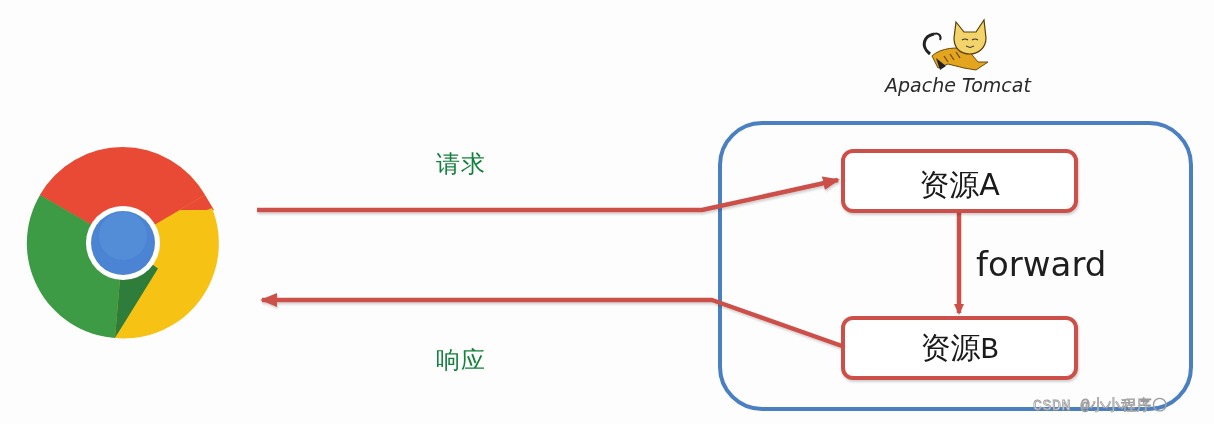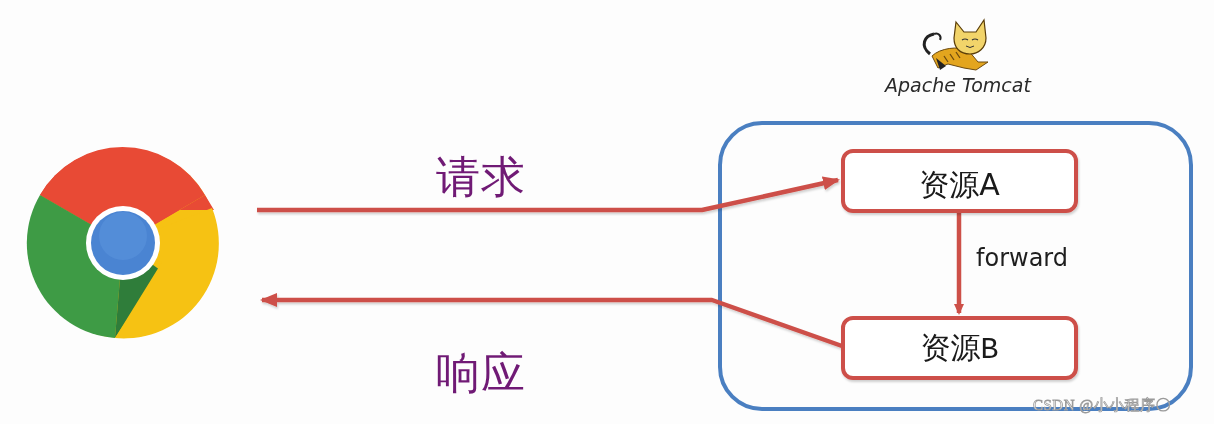--- a/index.html
+++ b/index.html
@@ -1,23 +1,23 @@
 <!DOCTYPE html>
 <html><head>
 <meta charset="utf-8">
 <style>
   html, body { margin:0; padding:0; }
   body { width:1214px; height:424px; background:#fdfdfd; position:relative; overflow:hidden;
          font-family:"DejaVu Sans", sans-serif; }
   #diagram-svg { position:absolute; left:0; top:0; }
-  .label-zh { position:absolute; font-size:44px; color:#701a75; letter-spacing:1px;text-align:right; }
+  .label-zh { position:absolute; font-size:24px; color:#15803d; letter-spacing:1px;text-align:right; }
   .node-label { position:absolute; font-size:30px; color:#1a1a1a; text-align:center; }
-  .forward-label { position:absolute; font-size:24px; color:#1e1e1e; }
+  .forward-label { position:absolute; font-size:34px; color:#1e1e1e; }
   .tomcat-text { position:absolute; font-size:19px; color:#2a2a2a; font-family:"DejaVu Sans", sans-serif;font-style:italic; }
-  .watermark { position:absolute; font-size:15px; color:#ffffff; font-family:Liberation Serif, serif;
+  .watermark { position:absolute; font-size:15px; color:#ffffff; font-family:Liberation Mono, monospace;
                -webkit-text-stroke:0.8px #9a9a9a; letter-spacing:0.5px; }
 </style>
 </head>
 <body>
 
 <svg id="diagram-svg" width="1214" height="424" viewBox="0 0 1214 424">
   <defs>
     <marker id="arrowhead" markerWidth="12" markerHeight="12" refX="9" refY="5" orient="auto" markerUnits="userSpaceOnUse">
       <path d="M0,0 L11,5 L0,10 Z" fill="#cd5048"></path>
     </marker>

